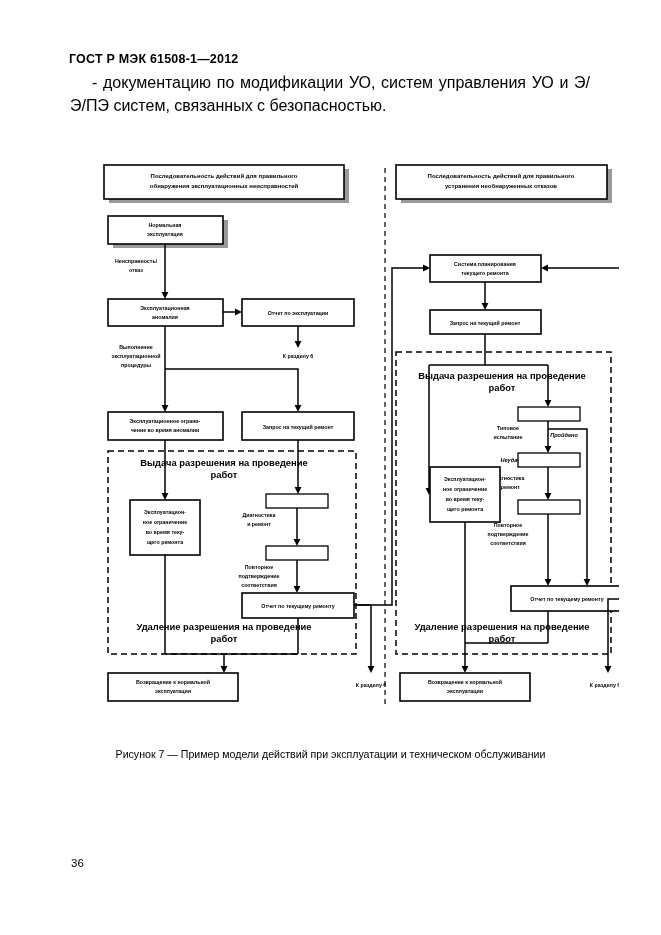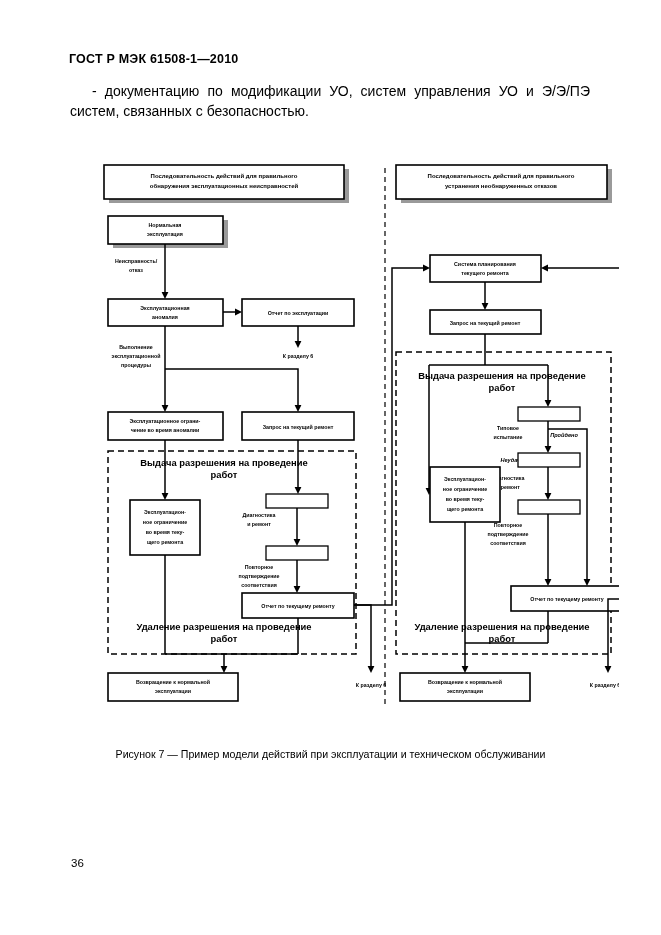--- a/index.html
+++ b/index.html
@@ -7,22 +7,22 @@
     width:661px;height:935px;background:#ffffff;
     font-family:"Liberation Sans", sans-serif;
     color:#000;position:relative;overflow:hidden;
   }
   .page{position:absolute;inset:0;}
   .hdr{
     position:absolute;left:69px;top:52px;
     font-size:12.5px;font-weight:bold;letter-spacing:.2px;
   }
   .body-text{
-    position:absolute;left:70px;top:82px;width:520px;
-    font-size:14px;line-height:1.42;text-align:justify;
+    position:absolute;left:70px;top:72px;width:520px;
+    font-size:16px;line-height:1.42;text-align:justify;
   }
   .body-text p{margin:0;}
   .indent{text-indent:22px;}
   .fig-wrap{position:absolute;left:84px;top:162px;width:535px;height:585px;}
   .caption{
     position:absolute;left:0;top:748px;width:661px;text-align:center;
     font-size:10.6px;
   }
   .pageno{position:absolute;left:71px;top:845px;font-size:11.5px;margin-top:12px;}
   svg{display:block;}
@@ -35,21 +35,21 @@
   .t{font-family:"Liberation Sans",sans-serif;font-size:5.3px;font-weight:bold;text-anchor:middle;fill:#000;}
   .t6{font-family:"Liberation Sans",sans-serif;font-size:6px;font-weight:bold;text-anchor:middle;fill:#000;}
   .tbig{font-family:"Liberation Sans",sans-serif;font-size:9.4px;font-weight:bold;text-anchor:middle;fill:#000;}
   .tit{font-family:"Liberation Sans",sans-serif;font-size:5.6px;font-weight:bold;font-style:italic;text-anchor:middle;fill:#000;}
 </style>
 </head>
 <body>
 
 <div class="page">
 
-  <div class="hdr">ГОСТ Р МЭК 61508-1—2010</div>
+  <div class="hdr">ГОСТ Р МЭК 61508-1—2012</div>
 
   <div class="body-text">
     <p class="indent">- документацию по модификации УО, систем управления УО и Э/Э/ПЭ систем, связанных с безопасностью.</p>
   </div>
 
   <div class="fig-wrap">
     <svg width="535" height="585" viewBox="0 0 535 585" xmlns="http://www.w3.org/2000/svg">
 
       <g>
         <rect class="shadow" x="25" y="7" width="240" height="34"></rect>

